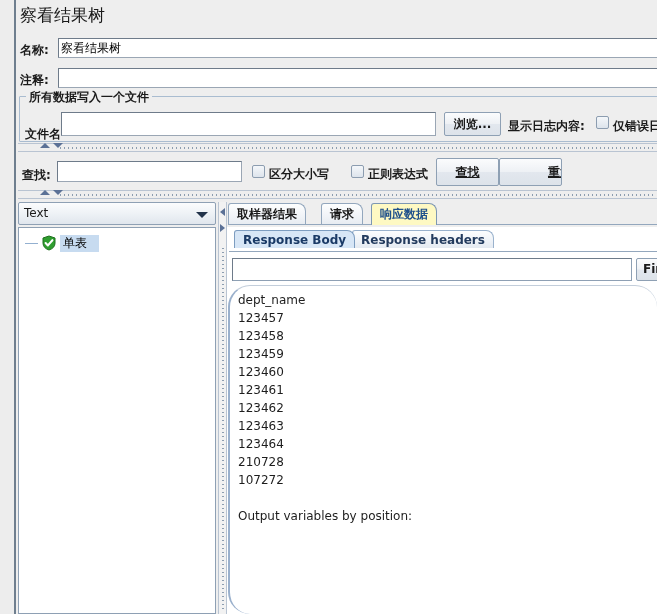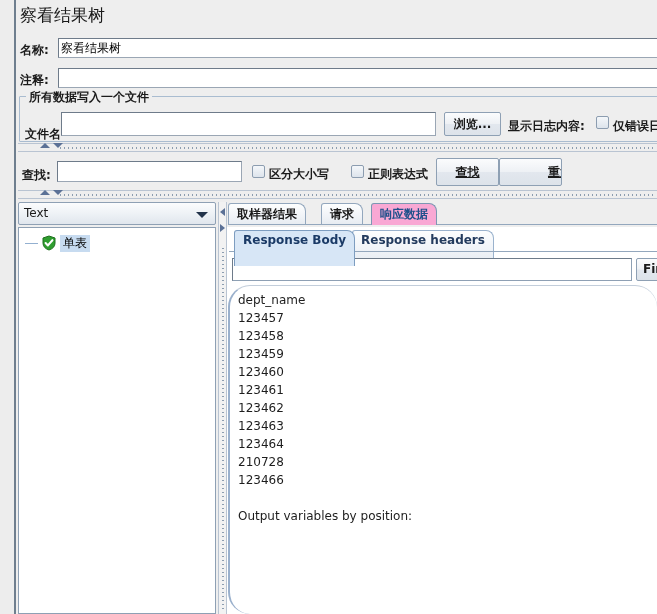--- a/index.html
+++ b/index.html
@@ -237,21 +237,21 @@
     width: 13px;
     height: 1px;
     background: #93b0d0;
     margin-right: 3px;
   }
   .tree-icon { width: 16px; height: 16px; display: block; }
   .tree-text {
     font-size: 12px;
     color: #000;
     background: #c7dbf0;
-    padding: 1px 3px 2px 3px;
+    padding: 1px 12px 2px 3px;
     margin-left: 3px;
     line-height: 14px;
   }
 
   
   .tabstrip { position: absolute; }
   .jtab {
     position: absolute;
     box-sizing: border-box;
     height: 22px;
@@ -261,33 +261,33 @@
     font-weight: bold;
     white-space: nowrap;
     border: 1px solid #93a7bd;
     border-bottom: none;
     border-radius: 3px 8px 0 0;
     background: linear-gradient(180deg, #fdfefe 0%, #f0f3f7 60%, #e6ebf1 100%);
     color: #1a1a1a;
     cursor: default;
   }
   .jtab.selected {
-    background: #f9a8d4;
+    background: #fef9c3;
     color: #20518c;
     border-color: #7d97b3;
     z-index: 3;
   }
   .tab-baseline {
     position: absolute;
     height: 1px;
     background: #93a7bd;
   }
 
   .jtab.sub {
-    height: 36px;
+    height: 18px;
     line-height: 19px;
     color: #233b5e;
     background: linear-gradient(180deg, #fcfdfe 0%, #eef2f7 60%, #e4eaf1 100%);
     border-color: #9ab2cd;
   }
   .jtab.sub.selected {
     background: #d7e6f6;
     color: #1a3a66;
     border-color: #7d9dc0;
   }
@@ -438,19 +438,19 @@
       <div class="body-line" style="top:5px;">dept_name</div>
       <div class="body-line" style="top:23px;">123457</div>
       <div class="body-line" style="top:41px;">123458</div>
       <div class="body-line" style="top:59px;">123459</div>
       <div class="body-line" style="top:77px;">123460</div>
       <div class="body-line" style="top:95px;">123461</div>
       <div class="body-line" style="top:113px;">123462</div>
       <div class="body-line" style="top:131px;">123463</div>
       <div class="body-line" style="top:149px;">123464</div>
       <div class="body-line" style="top:167px;">210728</div>
-      <div class="body-line" style="top:185px;">123466</div>
+      <div class="body-line" style="top:185px;">107272</div>
       <div class="body-line" style="top:203px;"></div>
       <div class="body-line" style="top:221px;">Output variables by position:</div>
     </div>
 
   </div>
 </div>
 
 </body></html>

